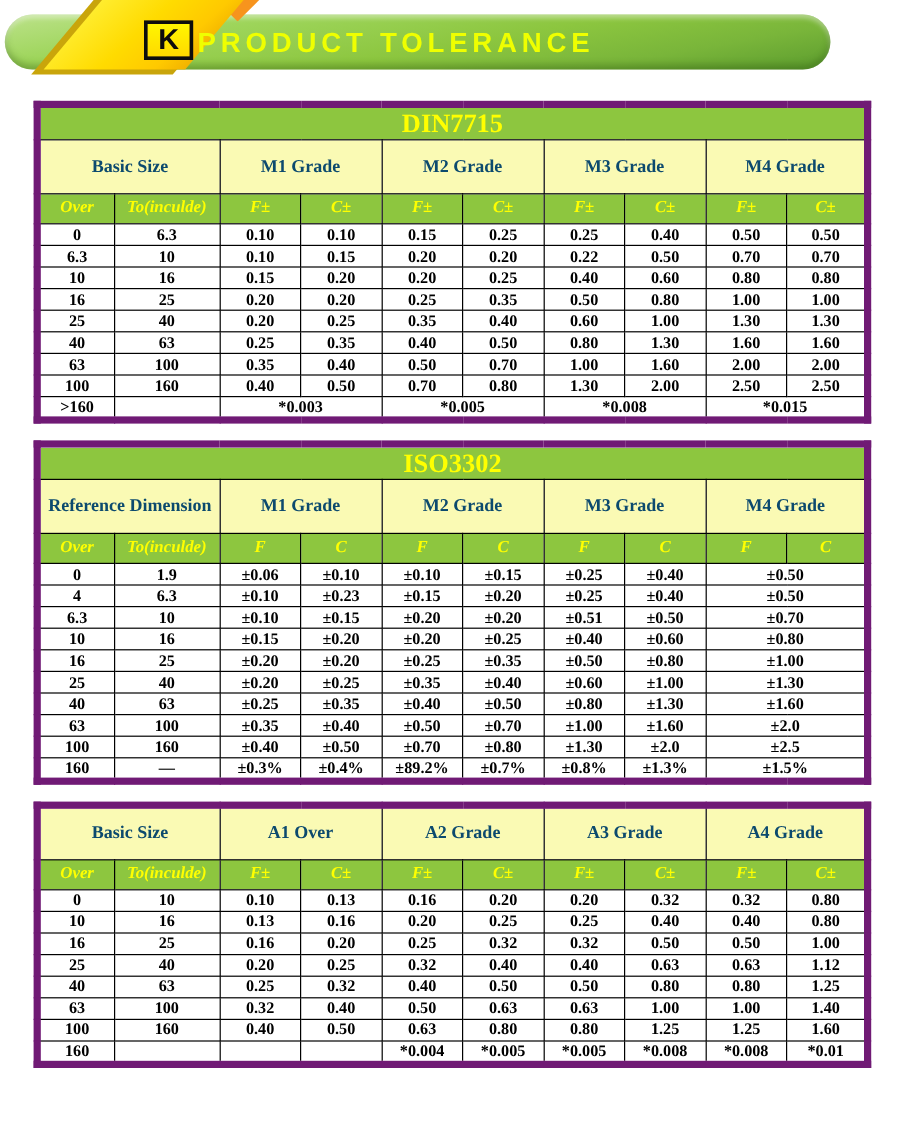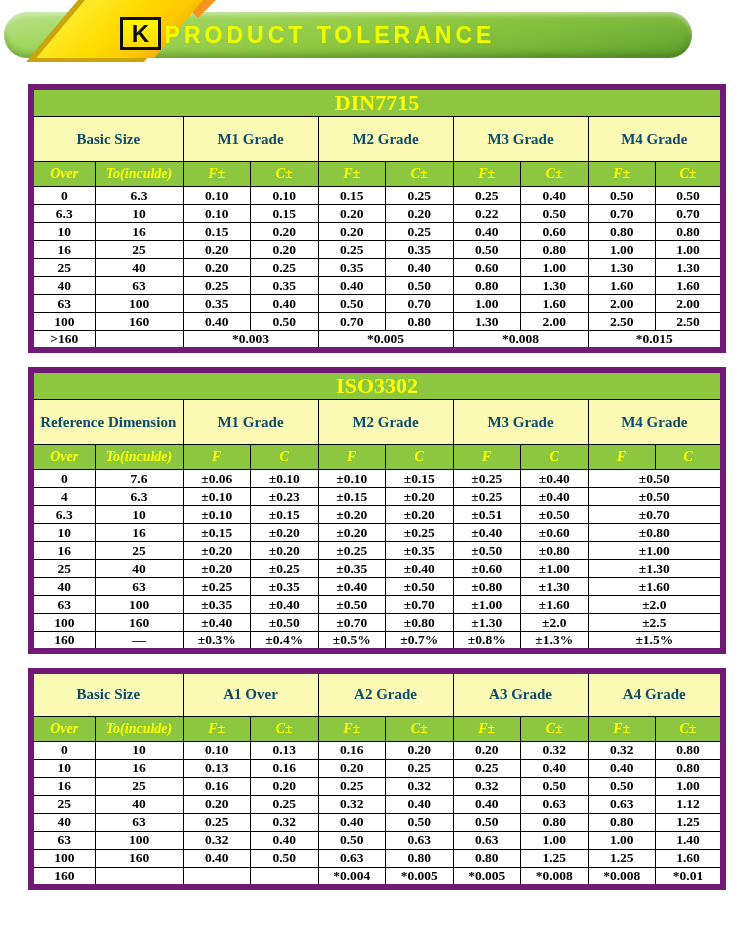--- a/index.html
+++ b/index.html
@@ -253,21 +253,21 @@
           <td class="c-sub">C</td>
           <td class="c-sub">F</td>
           <td class="c-sub">C</td>
           <td class="c-sub">F</td>
           <td class="c-sub">C</td>
           <td class="c-sub">F</td>
           <td class="c-sub">C</td>
         </tr>
         <tr>
           <td class="c-data">0</td>
-          <td class="c-data">7.6</td>
+          <td class="c-data">1.9</td>
           <td class="c-data">±0.06</td>
           <td class="c-data">±0.10</td>
           <td class="c-data">±0.10</td>
           <td class="c-data">±0.15</td>
           <td class="c-data">±0.25</td>
           <td class="c-data">±0.40</td>
           <td class="c-data" colspan="2">±0.50</td>
         </tr>
         <tr>
           <td class="c-data">4</td>
@@ -355,21 +355,21 @@
           <td class="c-data">±0.80</td>
           <td class="c-data">±1.30</td>
           <td class="c-data">±2.0</td>
           <td class="c-data" colspan="2">±2.5</td>
         </tr>
         <tr>
           <td class="c-data">160</td>
           <td class="c-data">—</td>
           <td class="c-data">±0.3%</td>
           <td class="c-data">±0.4%</td>
-          <td class="c-data">±0.5%</td>
+          <td class="c-data">±89.2%</td>
           <td class="c-data">±0.7%</td>
           <td class="c-data">±0.8%</td>
           <td class="c-data">±1.3%</td>
           <td class="c-data" colspan="2">±1.5%</td>
         </tr>
       </tbody>
     </table>
   <table class="tol">
       <colgroup>
         <col style="width: 64px;">

